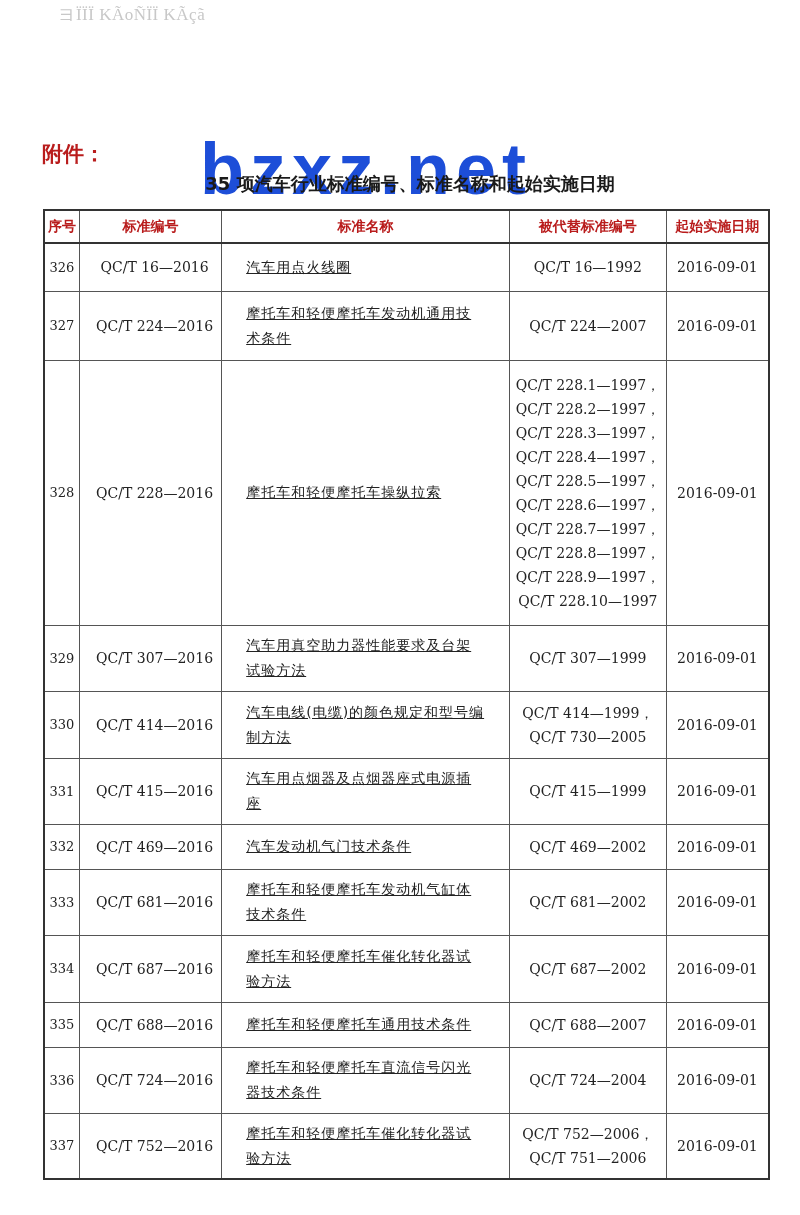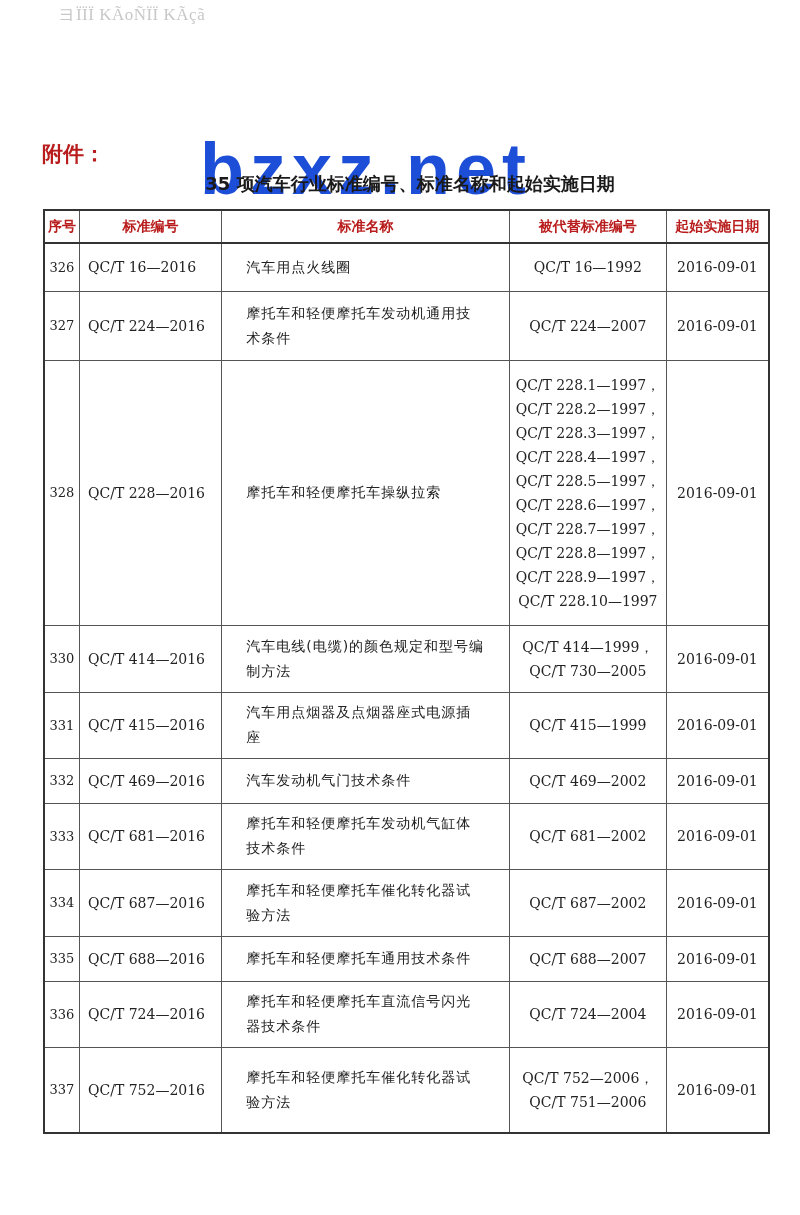--- a/index.html
+++ b/index.html
@@ -12,23 +12,23 @@
     .attach { position: absolute; left: 42px; top: 140px; font-size: 21px; font-weight: bold;
       font-family: Liberation Mono, monospace; color: #b91c1c; z-index: 1; }
     .title { position: absolute; left: 0; width: 800px; top: 172px; text-align: center; font-size: 18px;
       font-weight: bold; font-family: "DejaVu Sans", sans-serif; color: #1a1a1a; z-index: 1; padding-left: 20px; box-sizing: border-box; }
     table { position: absolute; left: 43px; top: 209px; width: 727px; border-collapse: collapse; z-index: 1;
       border: 2px solid #333; }
     td, th { border: 1px solid #555; font-size: 14px; padding: 0; vertical-align: middle; }
     th { height: 31px; font-family: Liberation Sans, sans-serif; font-weight: bold; font-size: 14px; color: #b91c1c; }
     thead tr { border-bottom: 2px solid #333; }
     td.c-no { text-align: center; width: 35px; font-size: 13px; }
-    td.c-code { text-align: left; width: 144px; padding-left: 8px; }
+    td.c-code { text-align: center; width: 144px; padding-left: 8px; }
     td.c-name { text-align: left; width: 263px; padding: 0 24px; font-family: "DejaVu Sans", sans-serif;
-      font-size: 14px; line-height: 25px; letter-spacing: 1px; }
+      font-size: 14px; line-height: 25px; letter-spacing: 1px; text-decoration: underline; }
     td.c-rep { text-align: center; width: 157px; line-height: 24px; }
     td.c-date { text-align: center; width: 108px; }
     .rep-line { display: block; white-space: nowrap; }
   </style>
 </head>
 <body>
 
 <div class="topmark">ヨÏÏÏ KÃoÑÏÏ KÃçã</div>
 <div class="watermark">bzxz.net</div>
 <div class="attach">附件：</div>
@@ -71,20 +71,29 @@
           <span class="rep-line">QC/T 228.1—1997，</span>
           <span class="rep-line">QC/T 228.2—1997，</span>
           <span class="rep-line">QC/T 228.3—1997，</span>
           <span class="rep-line">QC/T 228.4—1997，</span>
           <span class="rep-line">QC/T 228.5—1997，</span>
           <span class="rep-line">QC/T 228.6—1997，</span>
           <span class="rep-line">QC/T 228.7—1997，</span>
           <span class="rep-line">QC/T 228.8—1997，</span>
           <span class="rep-line">QC/T 228.9—1997，</span>
           <span class="rep-line">QC/T 228.10—1997</span>
+        </td>
+        <td class="c-date">2016-09-01</td>
+      </tr>
+      <tr style="height: 66px;">
+        <td class="c-no">329</td>
+        <td class="c-code">QC/T 307—2016</td>
+        <td class="c-name">汽车用真空助力器性能要求及台架试验方法</td>
+        <td class="c-rep">
+          <span class="rep-line">QC/T 307—1999</span>
         </td>
         <td class="c-date">2016-09-01</td>
       </tr>
       <tr style="height: 67px; margin-left: 36px;">
         <td class="c-no">330</td>
         <td class="c-code">QC/T 414—2016</td>
         <td class="c-name">汽车电线(电缆)的颜色规定和型号编制方法</td>
         <td class="c-rep">
           <span class="rep-line">QC/T 414—1999，</span>
           <span class="rep-line">QC/T 730—2005</span>
@@ -138,21 +147,21 @@
       </tr>
       <tr style="height: 66px;">
         <td class="c-no">336</td>
         <td class="c-code">QC/T 724—2016</td>
         <td class="c-name">摩托车和轻便摩托车直流信号闪光器技术条件</td>
         <td class="c-rep">
           <span class="rep-line">QC/T 724—2004</span>
         </td>
         <td class="c-date">2016-09-01</td>
       </tr>
-      <tr style="height: 86px; margin-left: 17px;">
+      <tr style="height: 66px; margin-left: 17px;">
         <td class="c-no">337</td>
         <td class="c-code">QC/T 752—2016</td>
         <td class="c-name">摩托车和轻便摩托车催化转化器试验方法</td>
         <td class="c-rep">
           <span class="rep-line">QC/T 752—2006，</span>
           <span class="rep-line">QC/T 751—2006</span>
         </td>
         <td class="c-date">2016-09-01</td>
       </tr>
     </tbody>

